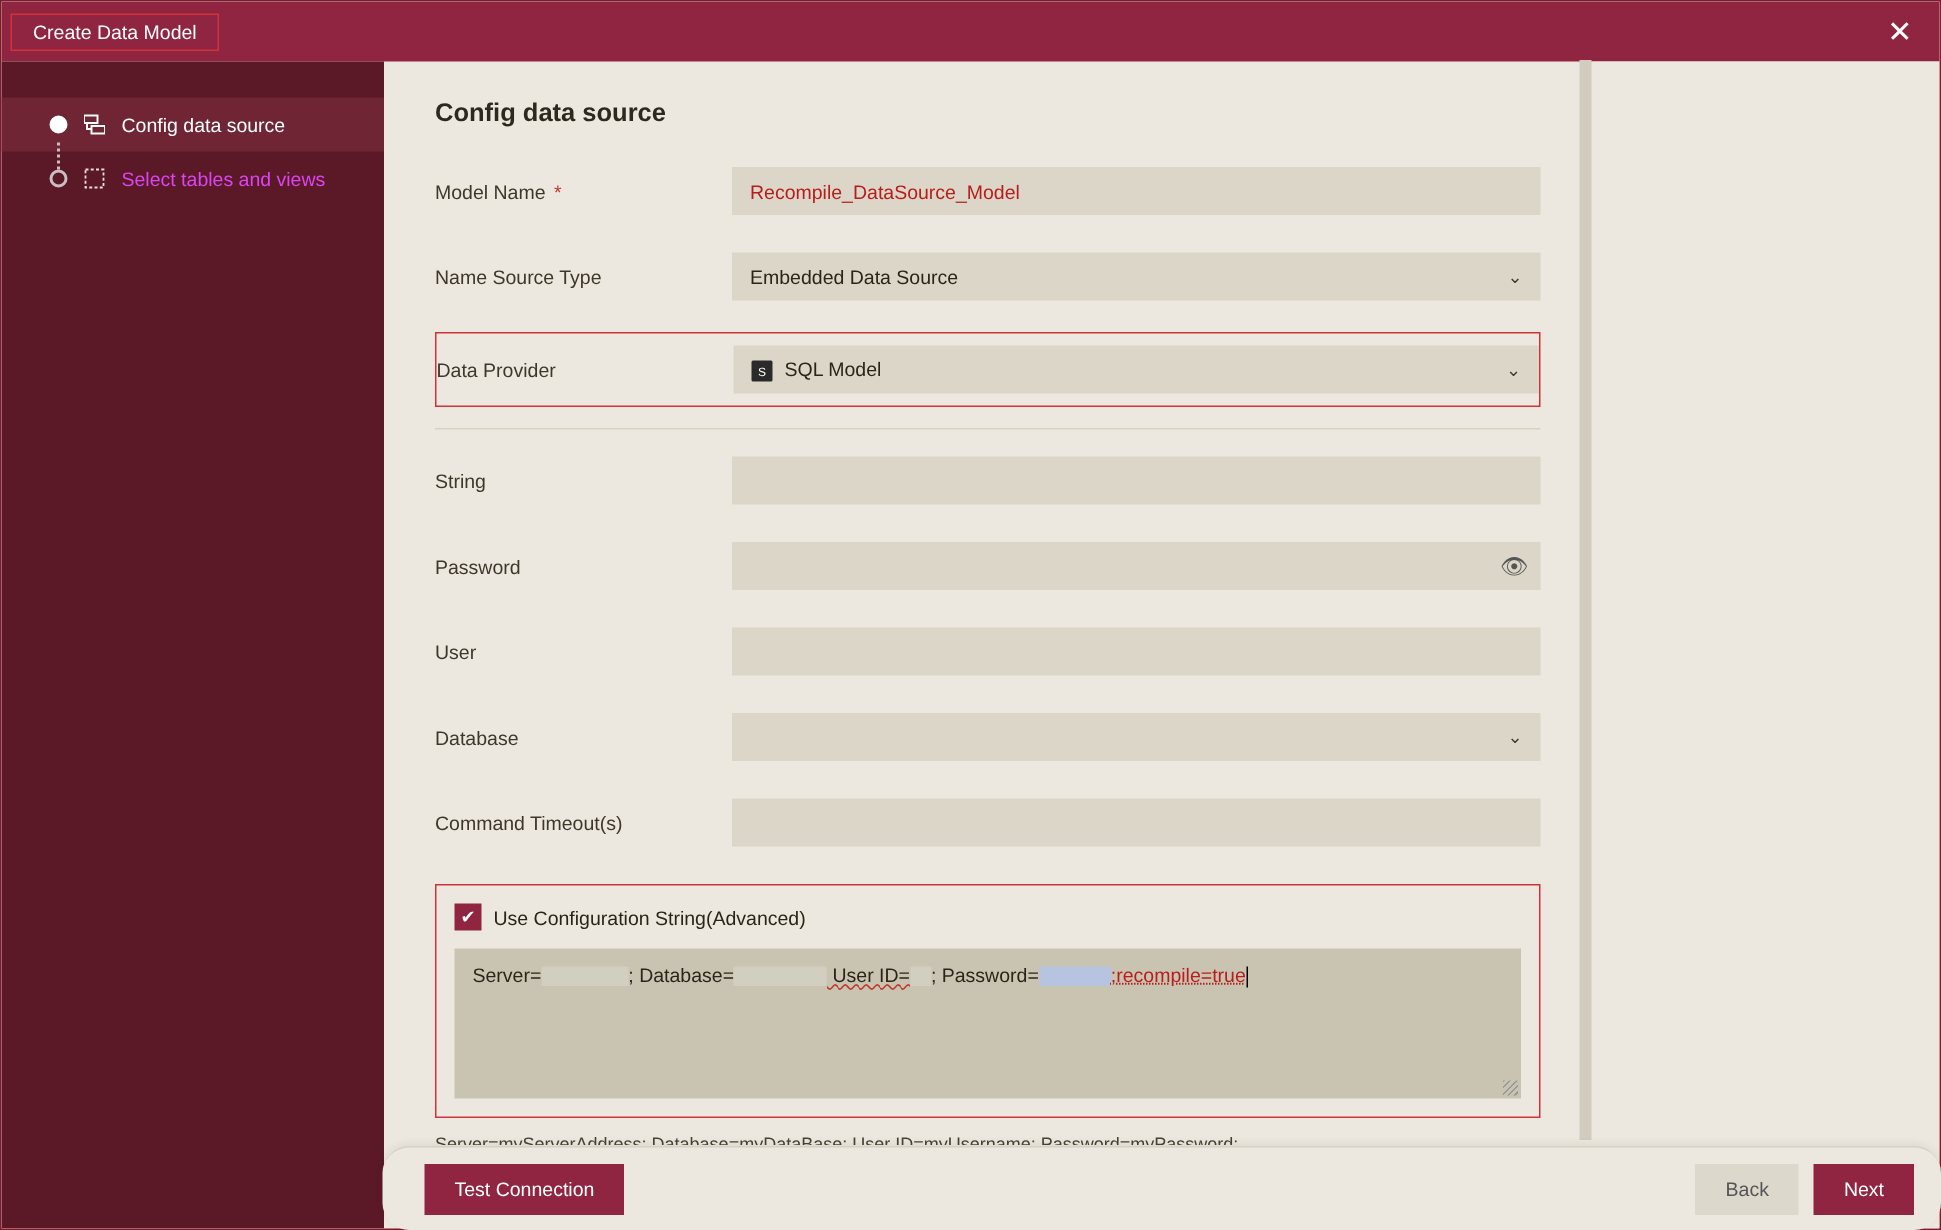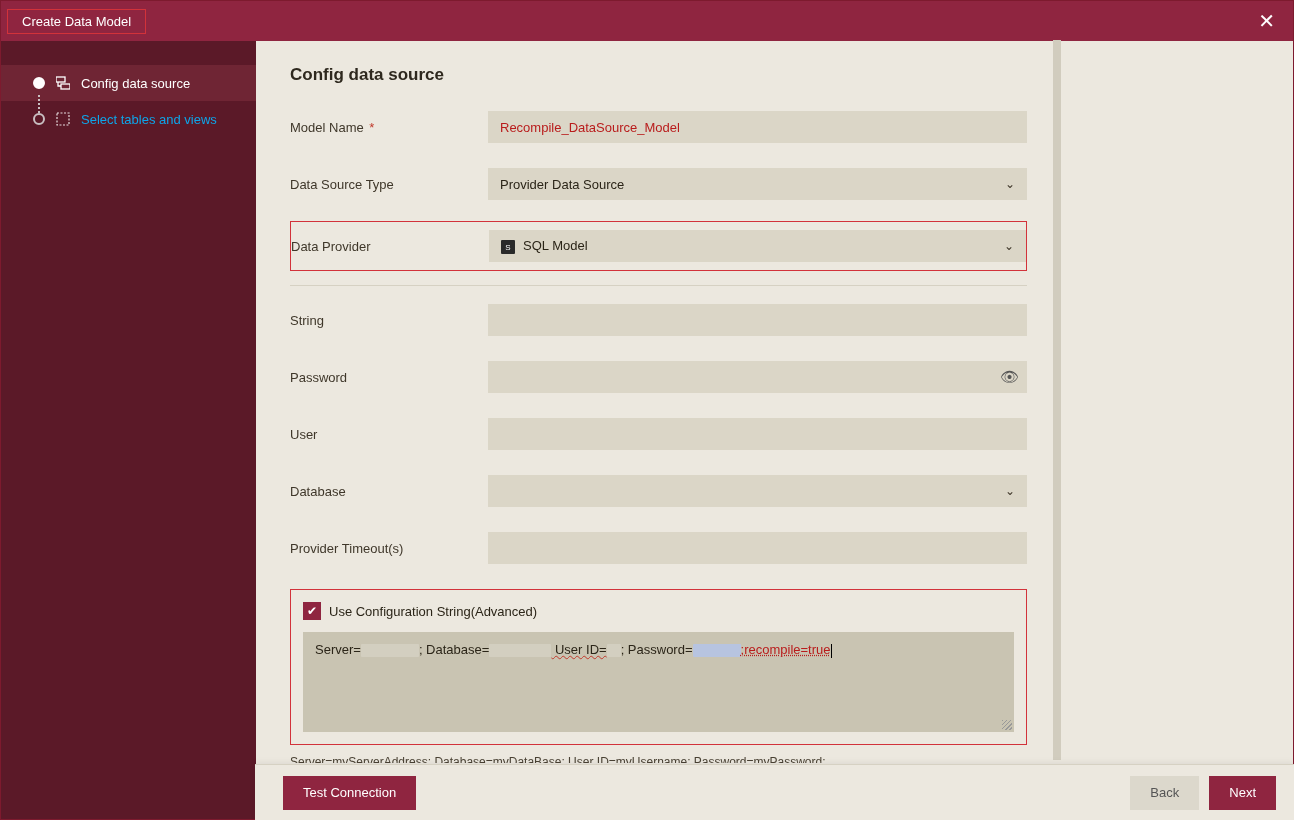--- a/index.html
+++ b/index.html
@@ -2,21 +2,21 @@
 <html><head>
 <meta charset="utf-8">
 <style>
   * { box-sizing: border-box; margin: 0; padding: 0; font-family: "Segoe UI", Arial, sans-serif; }
   body { width: 1294px; height: 820px; background: #ece8df; border: 1px solid #7d1a2e; overflow: hidden; }
   .titlebar { height: 40px; background: #8f2540; display: flex; align-items: center; justify-content: space-between; padding: 0 10px 0 6px; gap: 20px; }
   .title-highlight { border: 1px solid #d2323a; padding: 4px 14px; color: #fff; font-size: 13px; }
   .close-x { color: #fff; font-size: 20px; padding: 4px 8px; cursor: pointer; }
   .body-wrap { display: flex; height: calc(100% - 40px); }
   .sidebar { width: 255px; background: #5b1928; padding-top: 24px; }
-  .step { display: flex; align-items: center; height: 36px; padding-left: 32px; color: #0ea5e9; font-size: 13px; position: relative; }
+  .step { display: flex; align-items: center; height: 36px; padding-left: 32px; color: #d946ef; font-size: 13px; position: relative; }
   .step.active { background: #6f2534; color: #fff; }
   .bullet { width: 12px; height: 12px; border-radius: 50%; border: 2px solid #c9bfc2; margin-right: 10px; background: #5b1928; position: relative; z-index: 2; }
   .step.active .bullet { background: #fff; border-color: #fff; }
   .connector { position: absolute; left: 37px; top: 30px; height: 22px; border-left: 2px dotted #c9bfc2; z-index:1; }
   .step-ico { width: 16px; height: 16px; margin-right: 10px; display:flex;align-items:center;justify-content:center; }
   .main { flex: 1; display:flex; }
   .scroll-area { flex:1; height: calc(820px - 40px - 58px); overflow-y: auto; padding: 24px 34px 16px 34px; background: #ece8df; }
   .right-pad { width: 232px; background:#ece8df; }
   .main-col { width: 802px; }
   h2.page-title { font-size: 17px; font-weight: 600; color: #2e281e; margin-bottom: 26px; }
@@ -32,21 +32,21 @@
   .highlight-row { border: 1.5px solid #d2323a; padding: 2px 0; margin: -4px 0 14px; }
   .highlight-row .form-row { margin-bottom: 0; padding: 6px 0; }
   .eye { position:absolute; right:8px; color:#555; font-size:15px; cursor:pointer; }
   .adv-box { border: 1.5px solid #d2323a; padding: 12px 12px; margin-top: 4px; }
   .chk-row { display:flex; align-items:center; gap:8px; font-size:13px; color:#2b2518; margin-bottom:12px; }
   .chk { width:18px; height:18px; background:#8f2540; display:flex; align-items:center; justify-content:center; color:#fff; font-size:12px; }
   .conn-text { width:100%; min-height:100px; background:#c9c4b2; border:none; padding:10px 12px; font-size:13px; color:#2b2518; resize:none; position:relative; }
   .conn-text .seg-redact { display:inline-block; height:13px; background:#d3cfc0; border-radius:1px; vertical-align:middle; }
   .conn-text .seg-link { color:#b91c1c; text-decoration: underline dotted; }
   .hint { font-size:12px; color:#4a4234; margin-top:10px; }
-  .footer { position:absolute; bottom:0; left:255px; right:0; height:56px; background:#ece8df; border-top:1px solid #d6d1c3; display:flex; align-items:center; padding: 0 18px 0 28px; gap:10px; box-shadow: 0 -2px 6px rgba(0,0,0,0.06); }
+  .footer { position:absolute; bottom:0; left:255px; right:0; height:56px; background:#ece8df; border-top:1px solid #d6d1c3; display:flex; align-items:center; padding: 0 18px 0 28px; gap:10px; box-shadow: 0 -2px 6px rgba(0,0,0,0.06); border-radius: 18px; }
   .footer .spacer { flex:1; }
   .btn { height:34px; padding:0 20px; font-size:13px; border:none; cursor:pointer; }
   .btn-primary { background:#8f2540; color:#fff; }
   .btn-ghost { background:#dcd8cc; color:#555; }
   .scroll-faux { position:absolute; top:40px; right:233px; width:8px; height: 720px; background:#d1ccbe; }
   .sql-ico { width:14px;height:14px;background:#2a2a2a;color:#fff;font-size:8px;display:inline-flex;align-items:center;justify-content:center;margin-right:8px;border-radius:1px; }
   .resize-handle { position:absolute; right:2px; bottom:2px; width:10px;height:10px; background:repeating-linear-gradient(135deg,#999 0,#999 1px,transparent 1px,transparent 3px); }
   .caret { display:inline-block; width:1px; height:14px; background:#000; vertical-align:middle; }
   .squiggle { text-decoration: underline wavy #c0392b; text-decoration-thickness:1px; }
 </style>
@@ -88,23 +88,23 @@
       <h2 class="page-title">Config data source</h2>
 
       <div class="form-row">
         <div class="form-label"><span>Model Name</span> <span class="req">*</span></div>
         <div class="field input">
           <input type="text" value="Recompile_DataSource_Model" style="">
         </div>
       </div>
 
       <div class="form-row">
-        <div class="form-label">Data Source Type</div>
+        <div class="form-label">Name Source Type</div>
         <div class="field select">
-          <span>Provider Data Source</span>
+          <span>Embedded Data Source</span>
           <span class="chev">⌄</span>
         </div>
       </div>
 
       <div class="highlight-row">
         <div class="form-row">
           <div class="form-label">Data Provider</div>
           <div class="field select">
             <span><span class="sql-ico">S</span><span>SQL Model</span></span>
             <span class="chev">⌄</span>
@@ -139,21 +139,21 @@
 
       <div class="form-row">
         <div class="form-label">Database</div>
         <div class="field select">
           <span></span>
           <span class="chev">⌄</span>
         </div>
       </div>
 
       <div class="form-row">
-        <div class="form-label">Provider Timeout(s)</div>
+        <div class="form-label">Command Timeout(s)</div>
         <div class="field input">
             <input type="text" style="">
           </div>
       </div>
 
       <div class="adv-box">
         <div class="chk-row">
           <span class="chk">✔</span>
           <span>Use Configuration String(Advanced)</span>
         </div>

